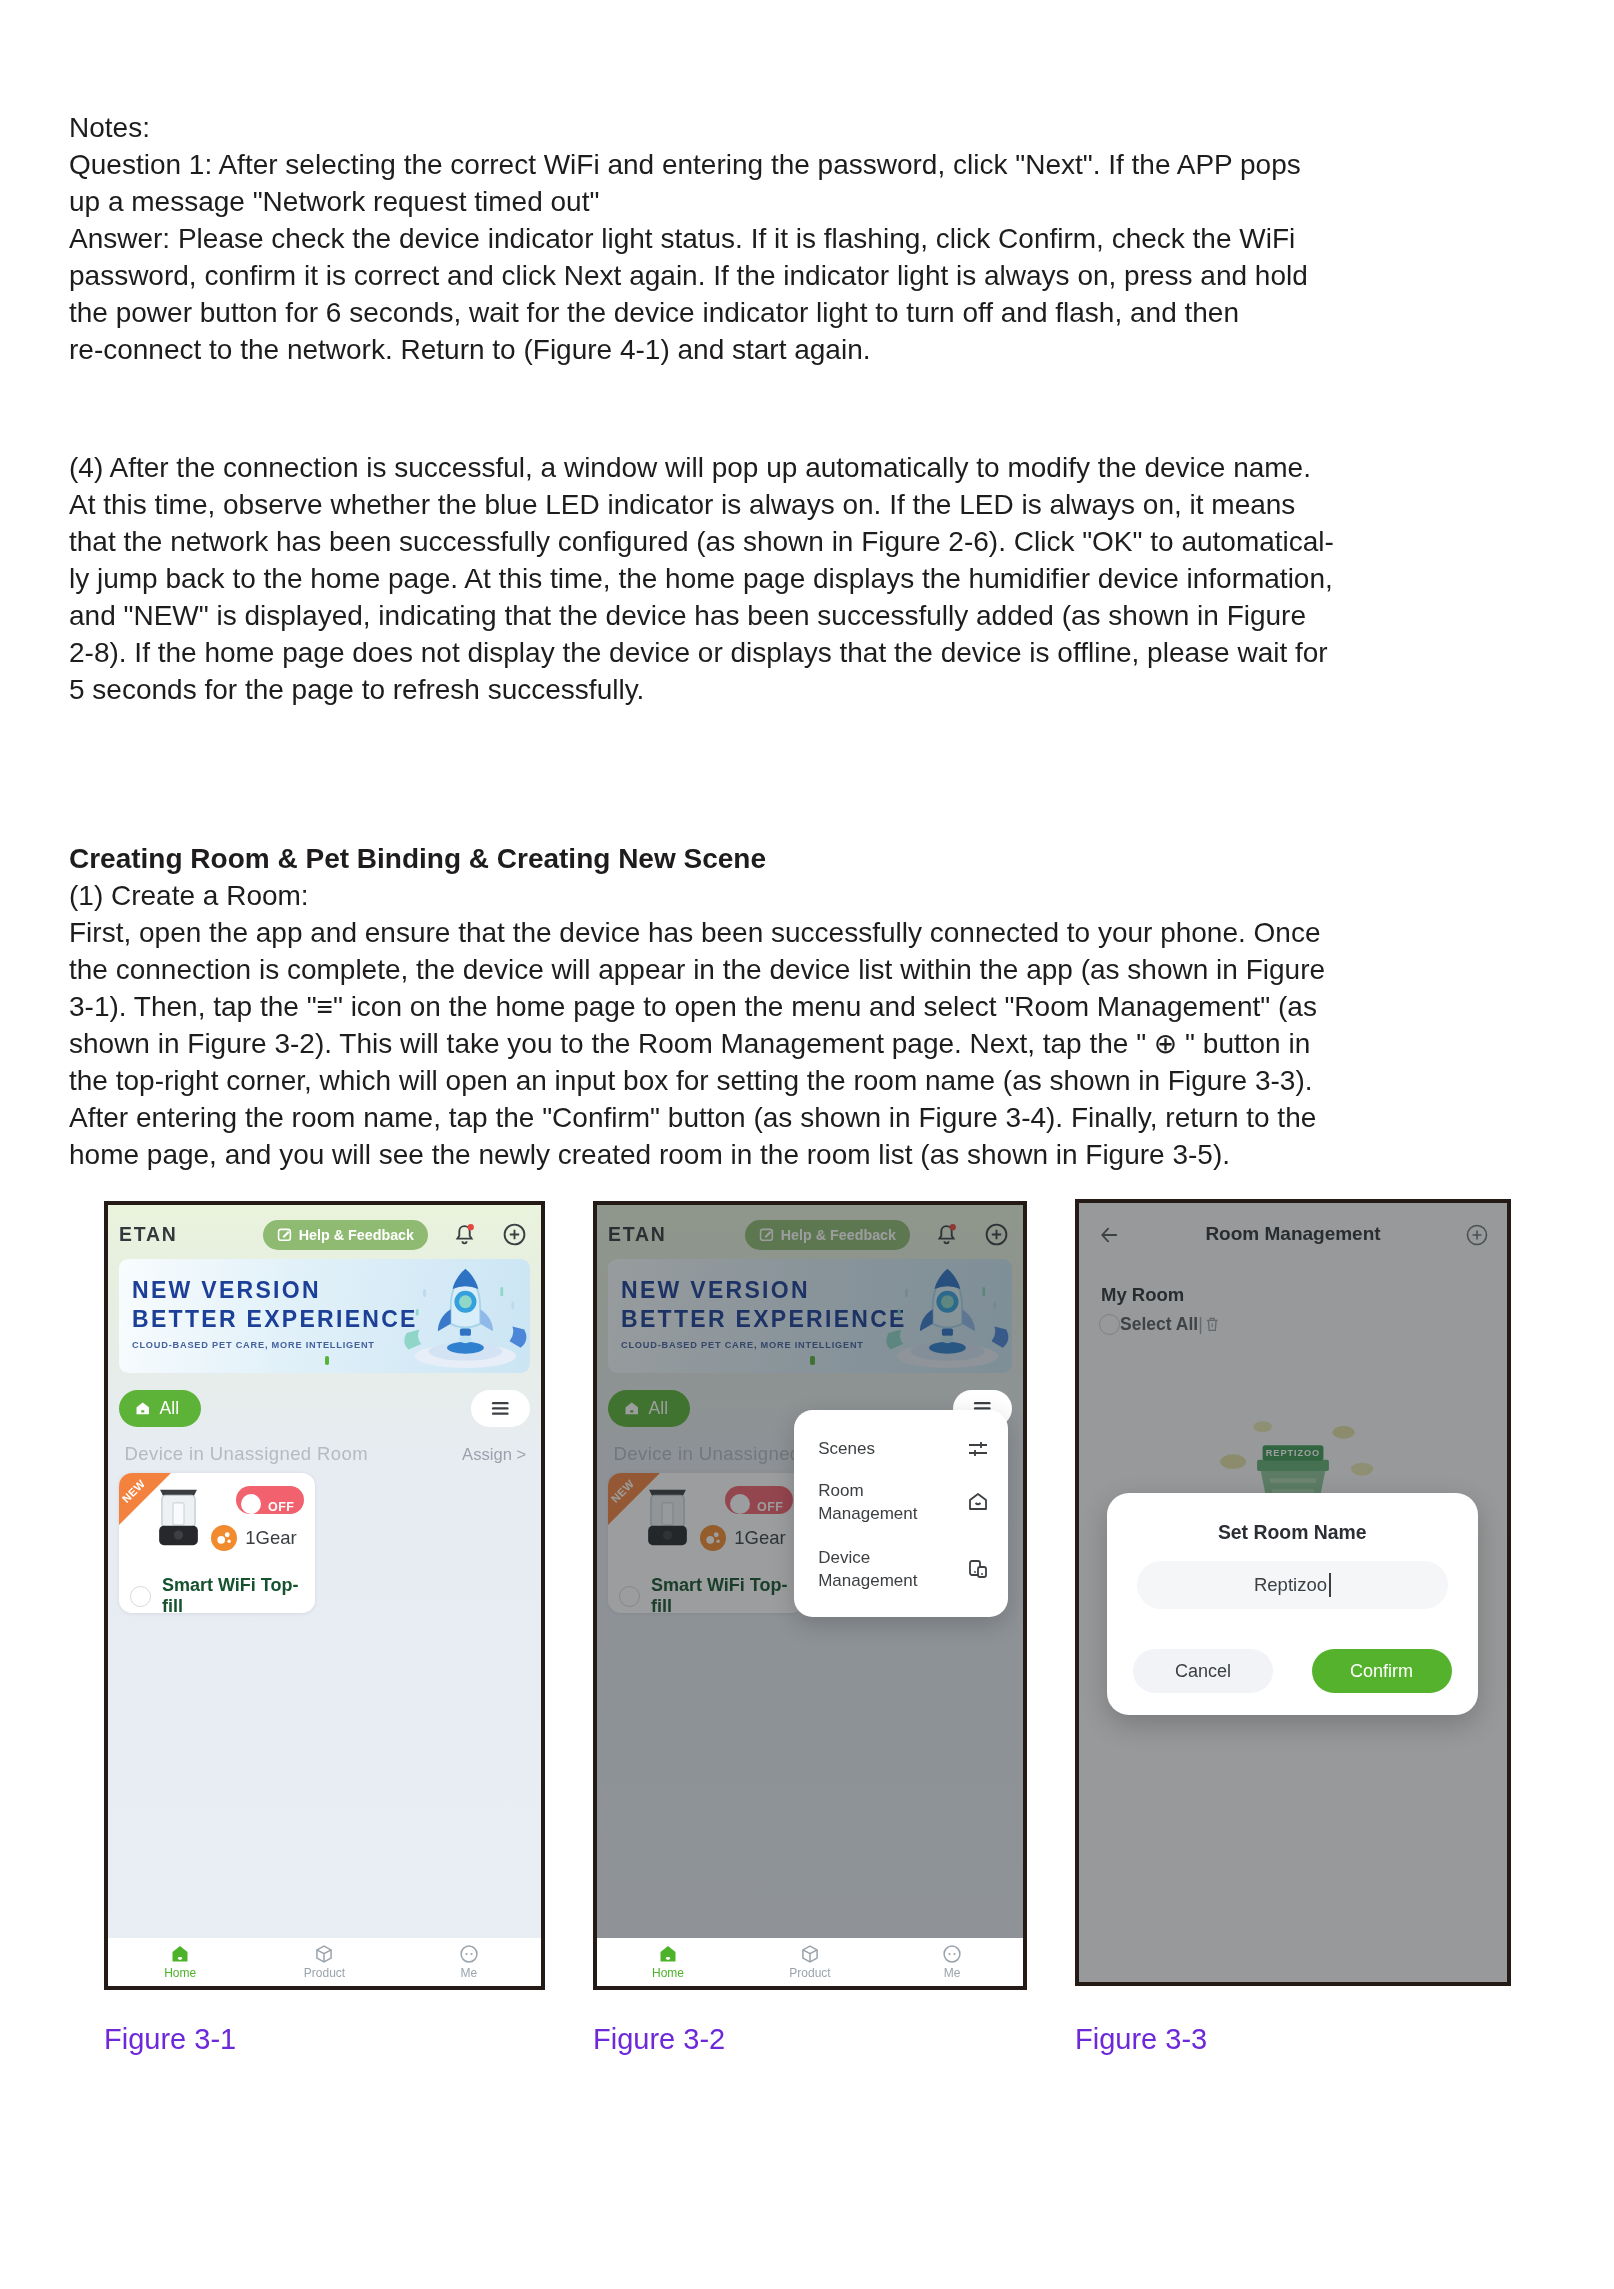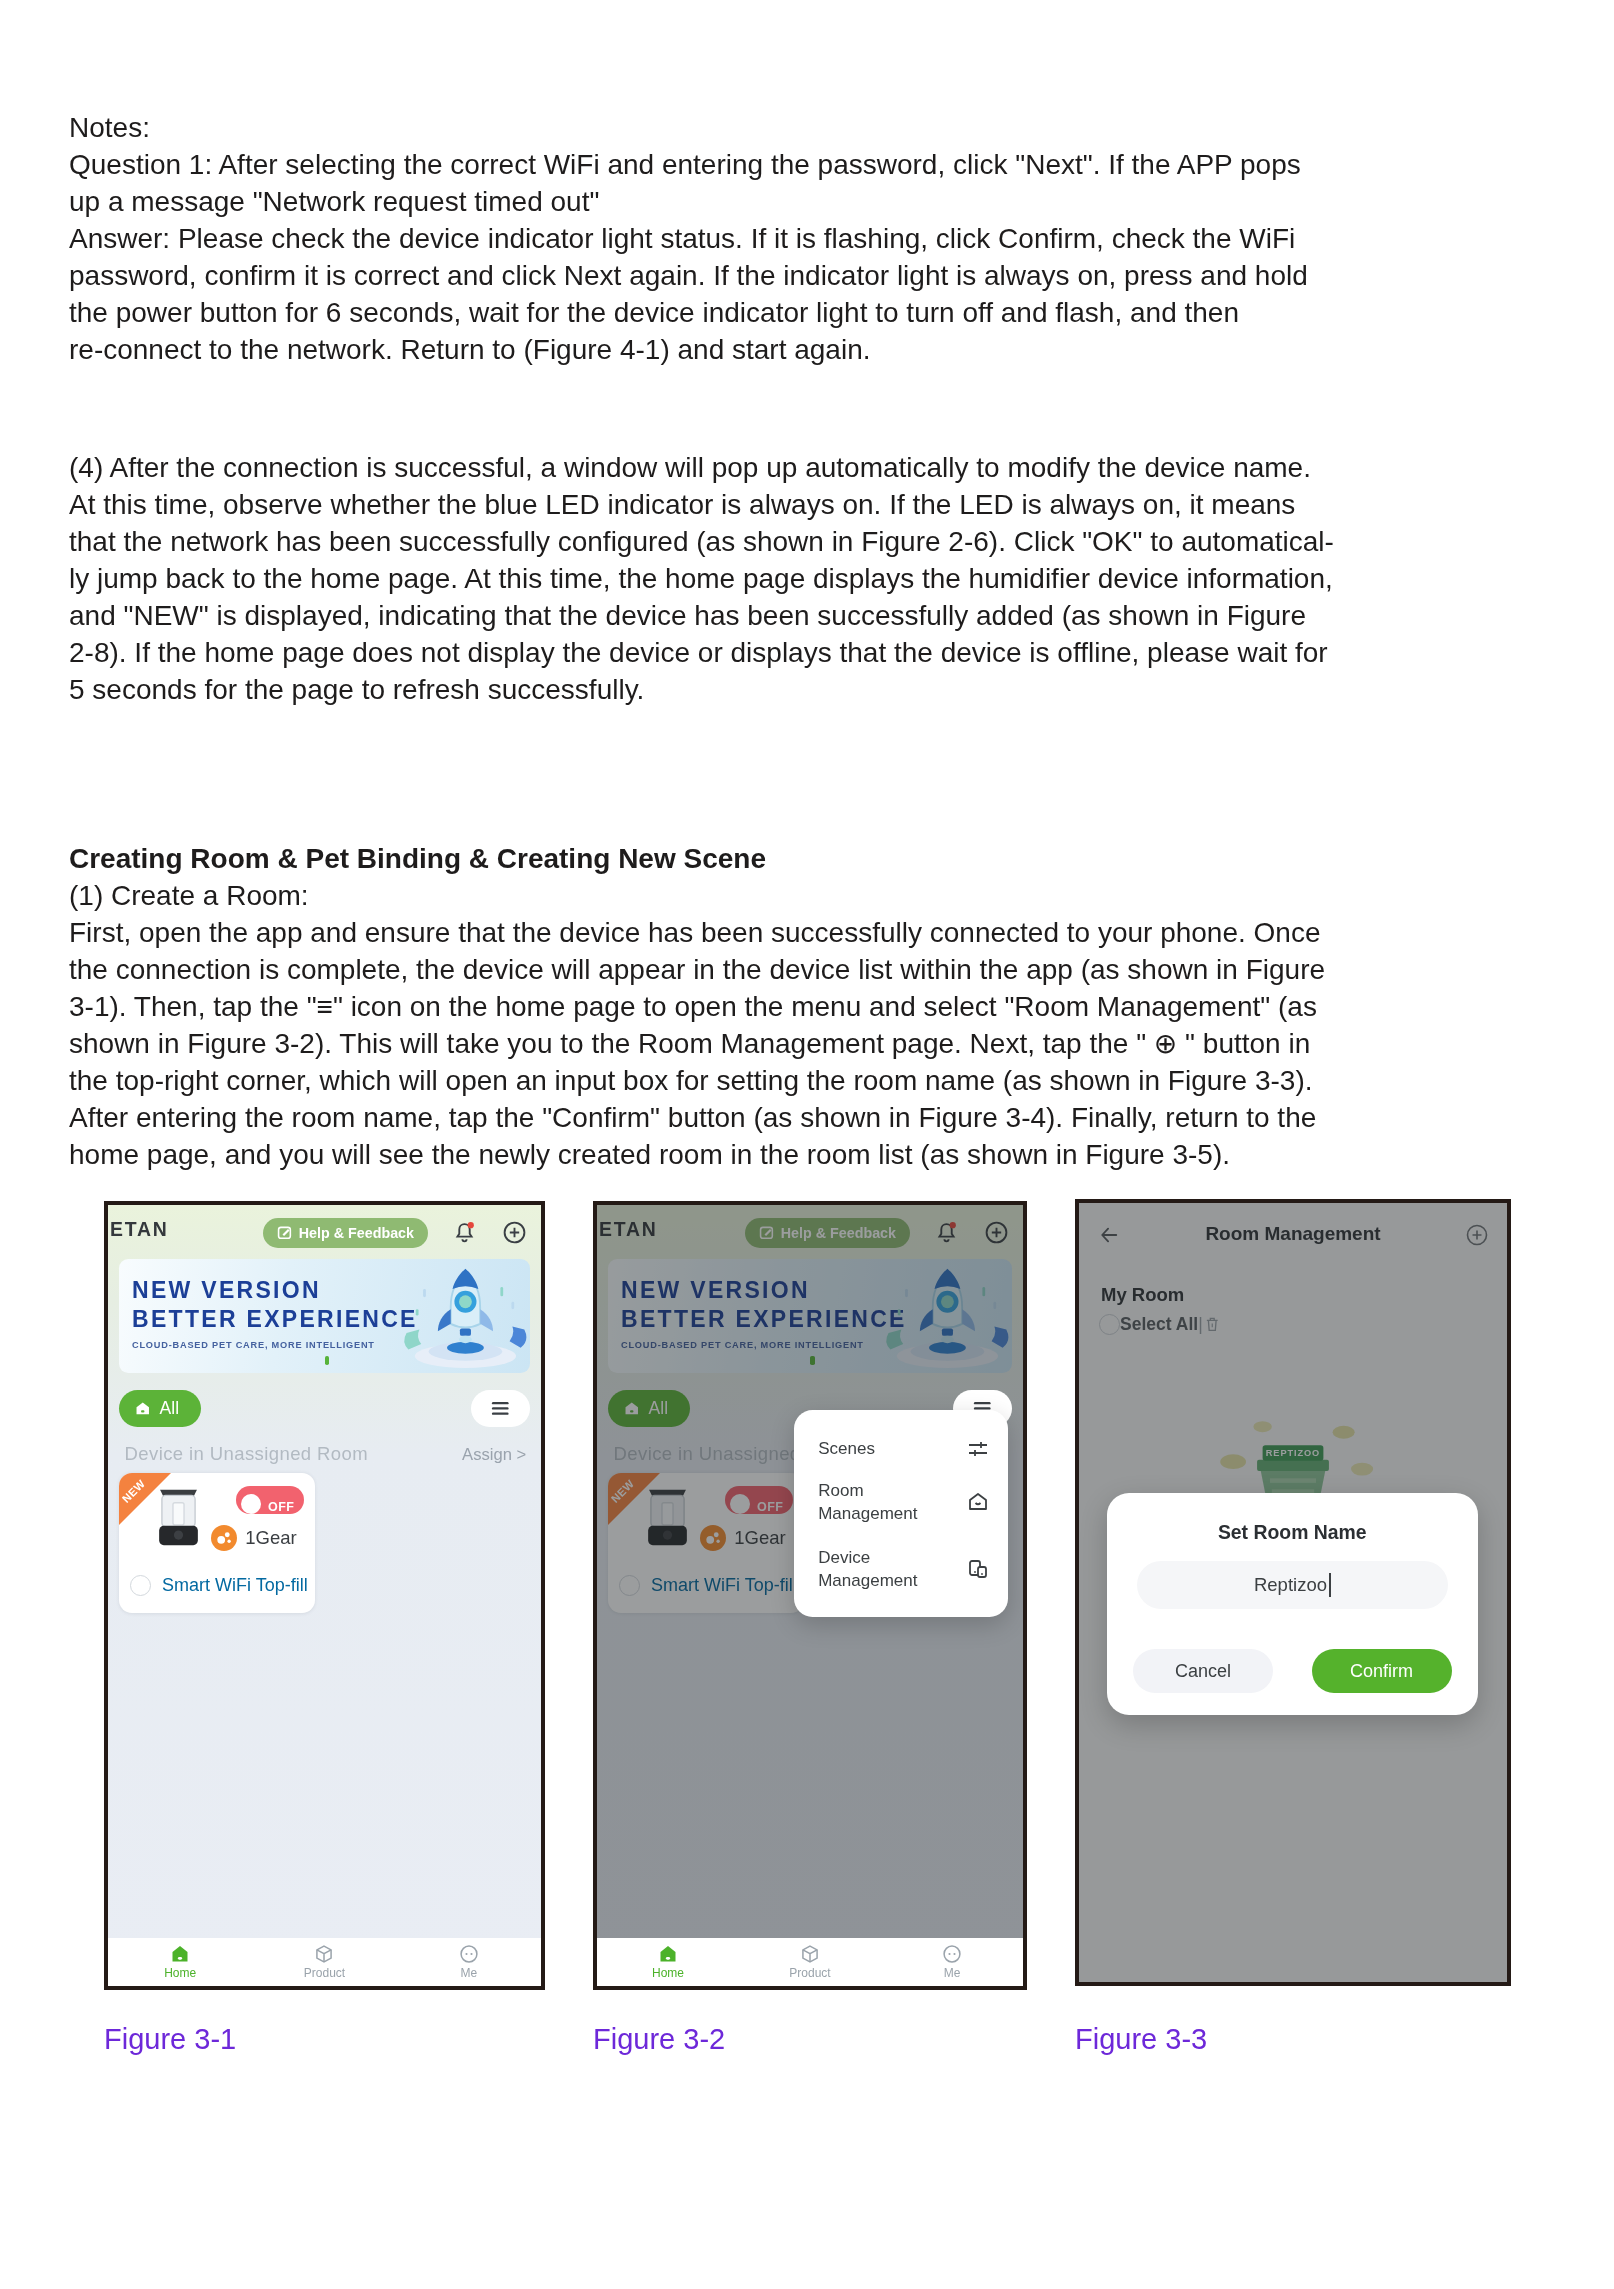--- a/index.html
+++ b/index.html
@@ -24,21 +24,21 @@
   #phone3 { left:1075px; top:1199px; width:436px; height:787px; }
   .screen { position:absolute; inset:0; overflow:hidden; }
 
   .fig-caption { position:absolute; top:2023px; font-size:29px; color:#6d28d9; text-align:left; }
   #cap1 { left:104px;  width:441px; }
   #cap2 { left:593px;  width:434px; }
   #cap3 { left:1075px; width:436px; }
 
   
   .home-screen { background:linear-gradient(180deg,#eaf3dc 0%,#e6eee2 12%,#e7ecf2 32%,#e9edf4 100%); }
-  .hs-header { position:absolute; top:13px; left:2px; right:13px; height:33px; display:flex; align-items:flex-start; gap:22px; }
+  .hs-header { position:absolute; top:13px; left:11px; right:13px; height:33px; display:flex; align-items:center; gap:22px; }
   .hs-logo { font-size:19.4px; font-weight:600; letter-spacing:1.8px; color:#34383c; margin-right:auto; }
   .help-pill { background:#8fba72; color:#fff; font-size:14.3px; font-weight:600; border-radius:15.7px;
                height:30px; padding:0 14px; display:flex; align-items:center; gap:6.5px; }
   .icon-btn { width:28px; height:28px; display:flex; align-items:center; justify-content:center; }
 
   .banner { position:absolute; top:54px; left:11px; right:11px; height:114px; border-radius:9.2px;
             background:linear-gradient(100deg,#f8fcfe 0%,#e2f1f9 40%,#cbe5f4 100%); overflow:hidden; }
   .banner-title { position:absolute; left:13px; top:16.6px; font-size:23px; font-weight:800; color:#1c3f97;
                   letter-spacing:2.3px; line-height:29.5px; }
   .banner-sub { position:absolute; left:13px; top:81px; font-size:9.2px; font-weight:600; color:#44619f; letter-spacing:0.8px; }
@@ -61,21 +61,21 @@
   .ribbon { position:absolute; top:0; left:0; width:0; height:0; border-top:52px solid #f4823f; border-right:52px solid transparent; }
   .ribbon-text { position:absolute; top:12px; left:0.9px; transform:rotate(-45deg); color:#fff; font-size:11px; font-weight:700; letter-spacing:0.5px; }
   .dc-device { position:absolute; left:29.5px; top:13px; width:59px; height:63px; }
   .dc-toggle { position:absolute; right:11px; top:13px; width:68px; height:28px; background:#f2626e; border-radius:14px; display:flex; align-items:flex-end; }
   .dc-knob { width:20px; height:20px; background:#fff; border-radius:50%; margin-left:4.6px; }
   .dc-toggle-label { color:#fff; font-size:12.5px; font-weight:700; margin-left:7.4px; letter-spacing:0.5px; }
   .dc-gear-row { position:absolute; left:92px; top:52px; display:flex; align-items:center; gap:8.3px; }
   .dc-gear-label { font-size:18.5px; color:#3a3e42; }
   .dc-radio-row { position:absolute; left:11px; top:102px; display:flex; align-items:center; gap:11px; }
   .radio { width:21px; height:21px; border:1.8px solid #d3d8dd; border-radius:50%; background:transparent; flex:none; }
-  .dc-name { font-size:18px; font-weight:400; color:#0369a1; }
+  .dc-name { font-size:18px; font-weight:700; color:#14532d; }
 
   .bottom-nav { position:absolute; left:0; right:0; bottom:0; height:48px; background:#fff; display:flex; z-index:6; }
   .nav-item { flex:1; display:flex; flex-direction:column; align-items:center; justify-content:center; gap:1.8px; }
   .nav-label { font-size:12px; color:#9aa3ab; }
   .nav-item.active .nav-label { color:#4cb22a; }
 
   .dim { position:absolute; inset:0; background:rgba(33,37,39,0.45); z-index:5; }
 
   .menu-panel { position:absolute; right:14.8px; top:205px; width:214px; height:207px; background:#fff;
                 border-radius:18.5px; z-index:7; box-shadow:0 7.4px 24px rgba(0,0,0,0.18); }

